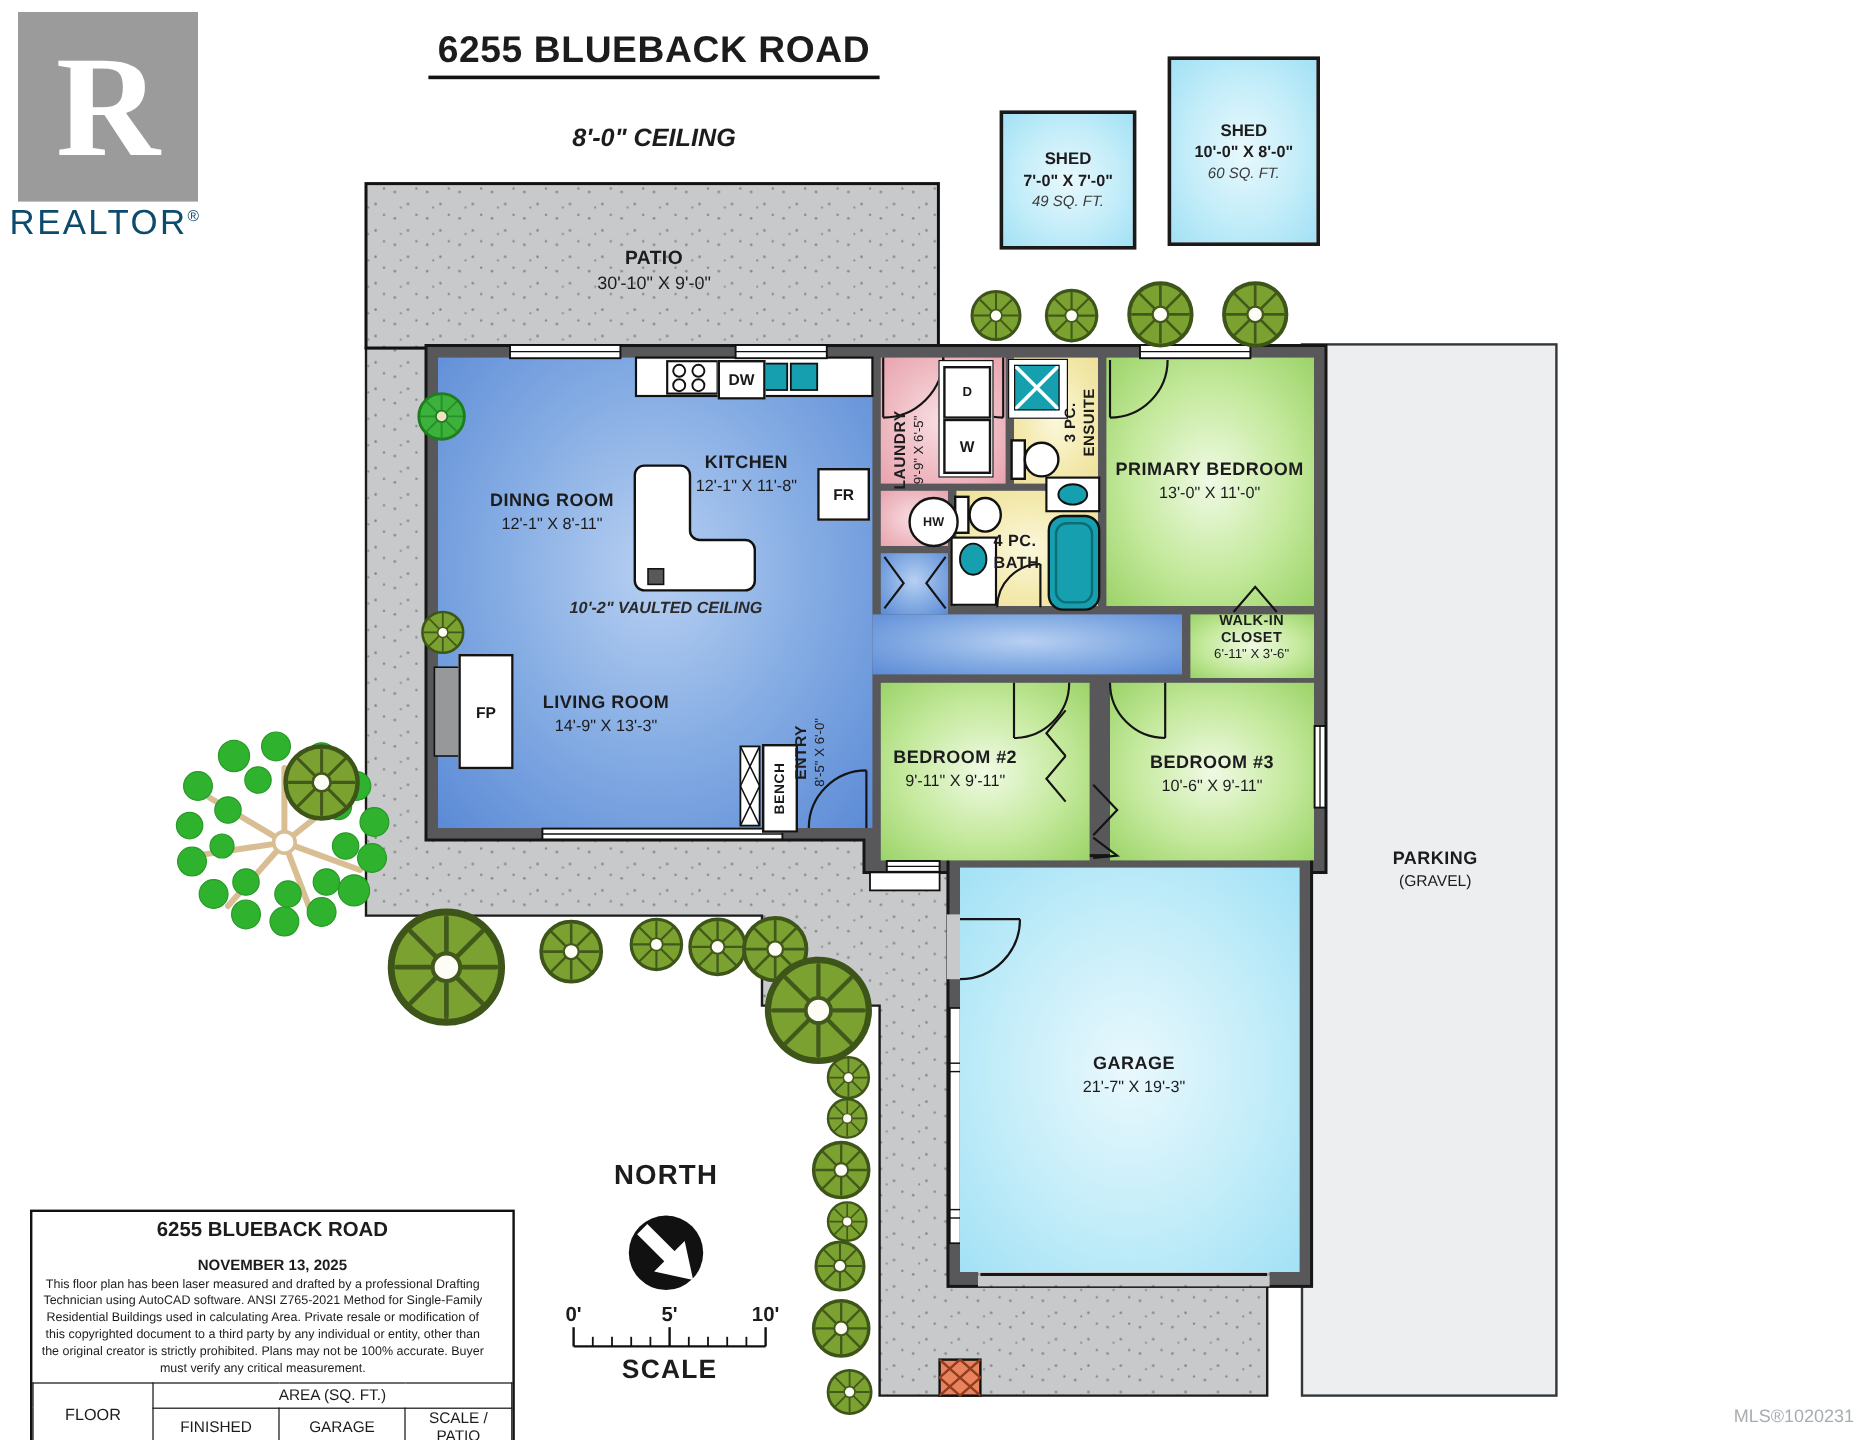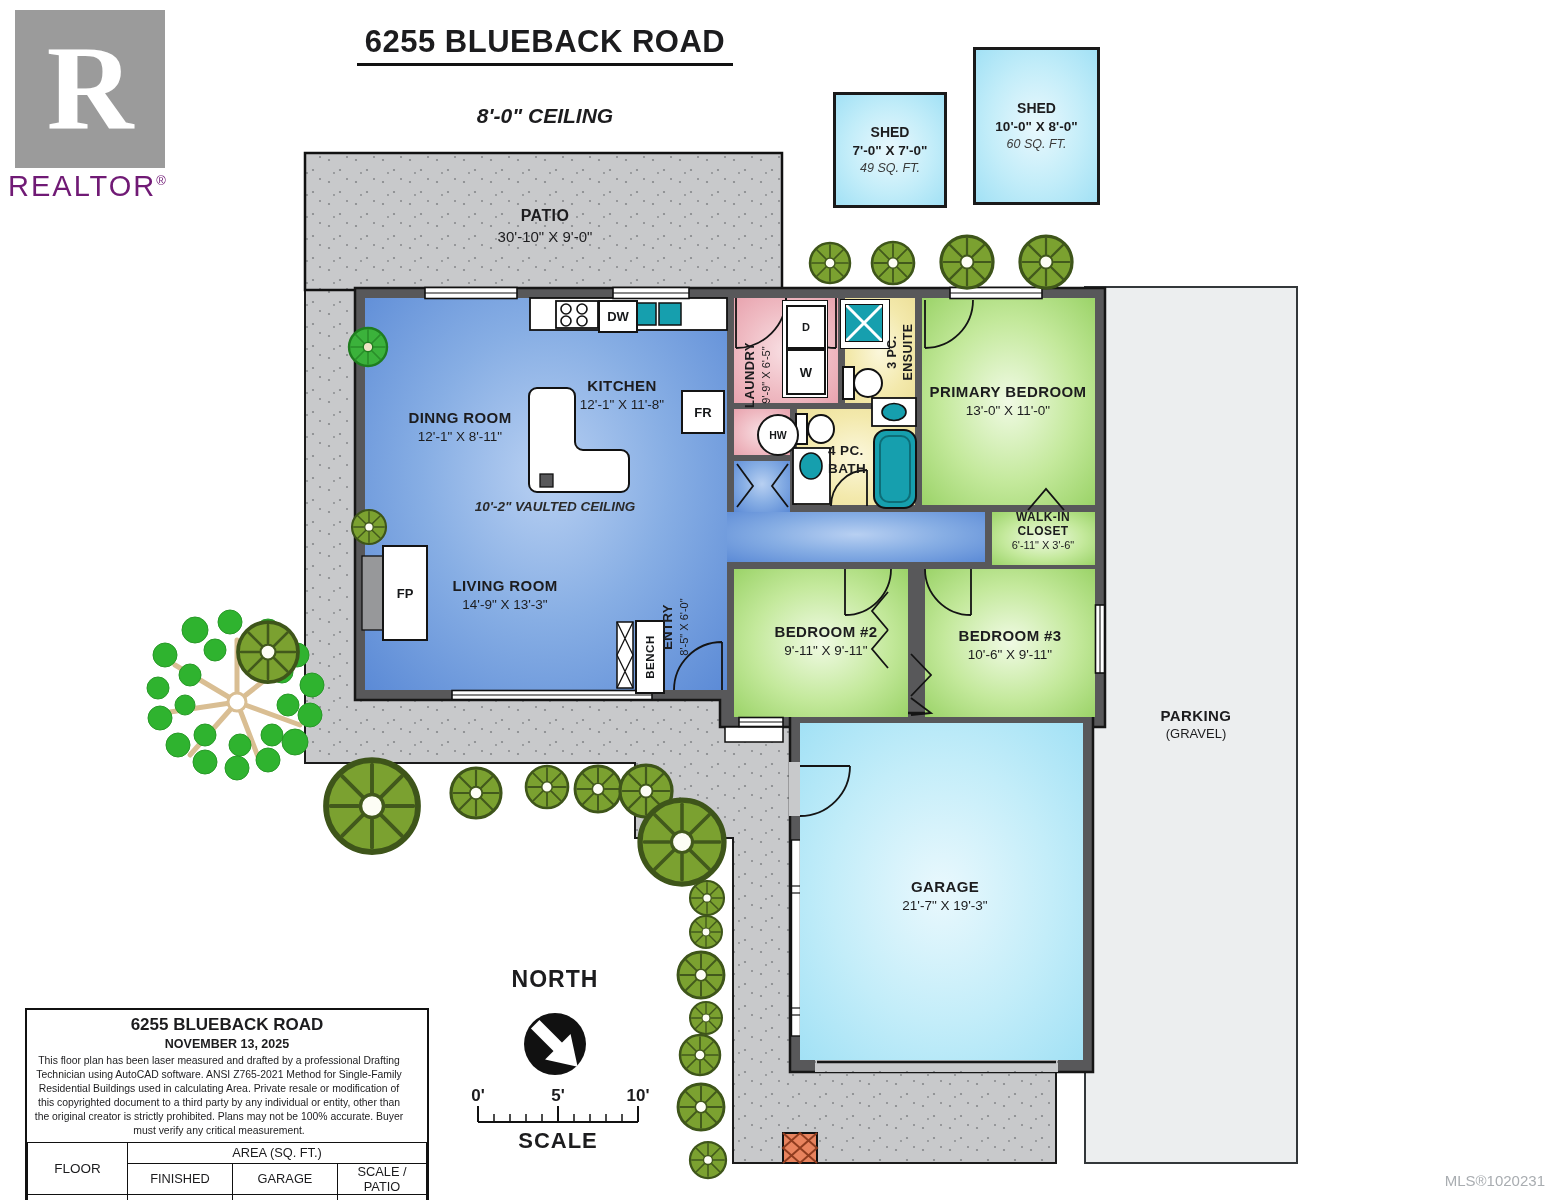--- a/index.html
+++ b/index.html
@@ -29,33 +29,33 @@
       font-size:31px;font-weight:700;letter-spacing:.5px;}
   .title-addr .ul{display:inline-block;border-bottom:3.5px solid #111;padding:0 8px 3px 8px;}
   .title-sqft{position:absolute;left:300px;top:70px;width:490px;text-align:center;
       font-size:26px;font-weight:700;}
   .title-ceil{position:absolute;left:300px;top:104px;width:490px;text-align:center;
       font-size:21px;font-weight:700;font-style:italic;}
   
   .logo-block{position:absolute;left:15px;top:10px;width:150px;height:158px;background:#9b9b9b;
       display:flex;align-items:center;justify-content:center;}
   .logo-r{color:#fff;font-size:120px;font-weight:700;font-family:"Liberation Serif",serif;line-height:1;}
-  .logo-word{position:absolute;left:8px;top:170px;width:190px;color:#701a75;font-size:29px;
+  .logo-word{position:absolute;left:8px;top:170px;width:190px;color:#0c4a6e;font-size:29px;
       font-weight:500;letter-spacing:2px;}
   .logo-word sup{font-size:13px;}
   
   .shed{position:absolute;border:3px solid #1a1a1a;display:flex;flex-direction:column;
       align-items:center;justify-content:center;text-align:center;line-height:1.35;}
   .shed .nm{font-size:14px;font-weight:600;}
   .shed .dm{font-size:13.5px;font-weight:600;}
   .shed .ar{font-size:12.5px;font-style:italic;color:#3a3a3a;font-weight:500;}
   
   .infobox{position:absolute;left:25px;top:1008px;width:400px;border:2.5px solid #111;background:#fff;}
   .ib-title{text-align:center;font-size:17px;font-weight:700;margin-top:5px;}
-  .ib-date{text-align:center;font-size:12.5px;font-weight:600;margin-top:2px;}
+  .ib-date{text-align:center;font-size:12.5px;font-weight:600;margin-top:12px;}
   .ib-disc{font-size:10.4px;text-align:center;line-height:1.34;padding:3px 22px 4px 6px;font-weight:500;}
   table.ib{border-collapse:collapse;width:100%;}
   table.ib td{border:1.6px solid #111;text-align:center;font-size:12.8px;font-weight:500;
       height:20px;padding:0 2px;}
   
   .north-lbl{position:absolute;left:455px;top:966px;width:200px;text-align:center;
       font-size:23px;font-weight:600;letter-spacing:1px;}
   .scale-num{position:absolute;font-size:17px;font-weight:600;text-align:center;}
   .scale-word{position:absolute;left:480px;top:1128px;width:156px;text-align:center;
       font-size:22px;font-weight:600;letter-spacing:1px;}
@@ -391,21 +391,21 @@
   </div>
   <div class="lbl" style="left:908px;top:382px;width:200px;">
     <div class="nm">PRIMARY BEDROOM</div>
     <div class="dm">13'-0" X 11'-0"</div>
   </div>
   <div class="lbl" style="left:988px;top:511px;width:110px;line-height:1.15;">
     <div class="nm" style="font-size:12px;">WALK-IN</div>
     <div class="nm" style="font-size:12px;">CLOSET</div>
     <div class="dm" style="font-size:11px;">6'-11" X 3'-6"</div>
   </div>
-  <div class="lbl" style="left:726px;top:622px;width:200px;">
+  <div class="lbl" style="left:696px;top:622px;width:200px;">
     <div class="nm">BEDROOM #2</div>
     <div class="dm">9'-11" X 9'-11"</div>
   </div>
   <div class="lbl" style="left:910px;top:626px;width:200px;">
     <div class="nm">BEDROOM #3</div>
     <div class="dm">10'-6" X 9'-11"</div>
   </div>
   <div class="lbl rot" style="left:617px;top:610px;width:120px;height:34px;">
     <div class="nm" style="font-size:13px;">ENTRY</div>
     <div class="dm" style="font-size:11px;">8'-5" X 6'-0"</div>

